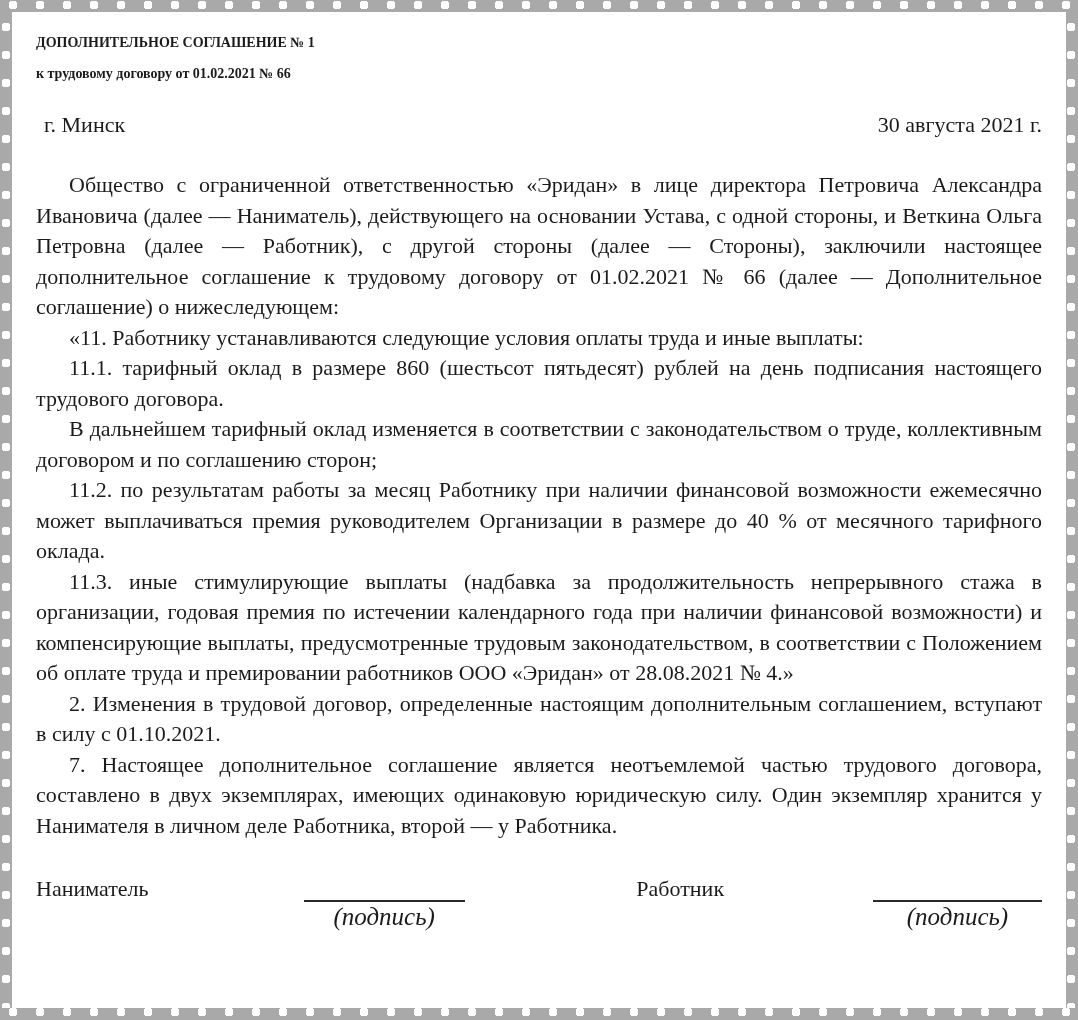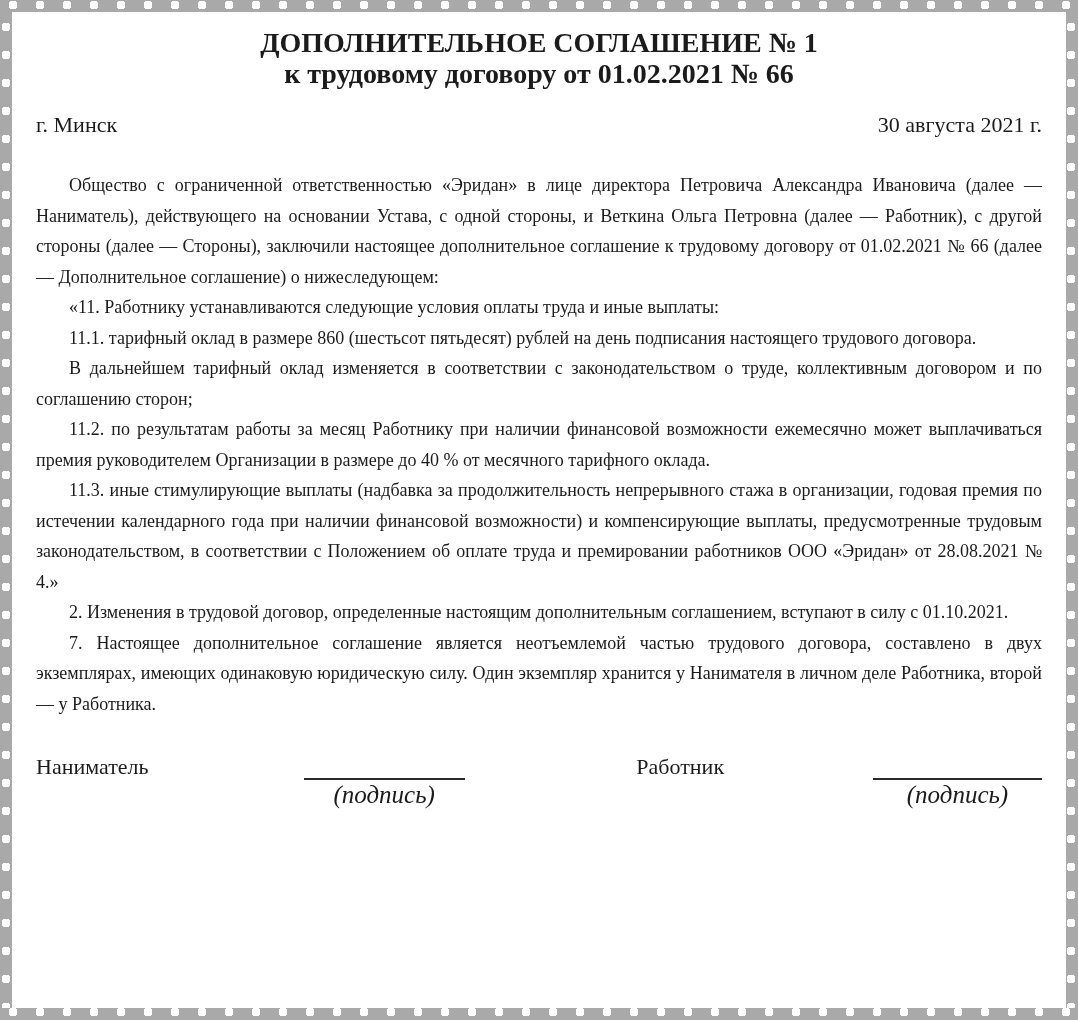--- a/index.html
+++ b/index.html
@@ -22,32 +22,32 @@
     background-size:27px 12px;}
   .band-left{top:12px;bottom:12px;left:0;width:12px;
     background-image:radial-gradient(circle 4.5px at 6px 15px,#fff 96%,rgba(255,255,255,0) 100%);
     background-size:12px 28px;}
   .band-right{top:12px;bottom:12px;right:0;width:12px;
     background-image:radial-gradient(circle 4.5px at 5px 15px,#fff 96%,rgba(255,255,255,0) 100%);
     background-size:12px 28px;}
 
   .content{padding:27px 36px 0 36px;}
 
-  h1{margin:0;font-size:28px;line-height:31px;font-weight:bold;text-align:center;}
+  h1{margin:0;font-size:14px;line-height:31px;font-weight:bold;}
   h1 div{white-space:nowrap;}
 
   .meta-row{
     display:flex;justify-content:space-between;
-    margin-top:20px;font-size:22px;line-height:31px;
+    margin-top:20px;font-size:22px;line-height:31px;margin-left:8px;
   }
 
   .body-text{margin-top:30px;}
   .body-text p{
     margin:0;
-    font-size:18px;
+    font-size:22px;
     line-height:30.5px;
     text-align:justify;
     text-indent:33px;
     hyphens:manual;
     -webkit-hyphens:manual;
   }
 
   .sig-row{
     display:flex;align-items:flex-start;
     margin-top:33px;font-size:22px;line-height:30px;justify-content:space-between;

